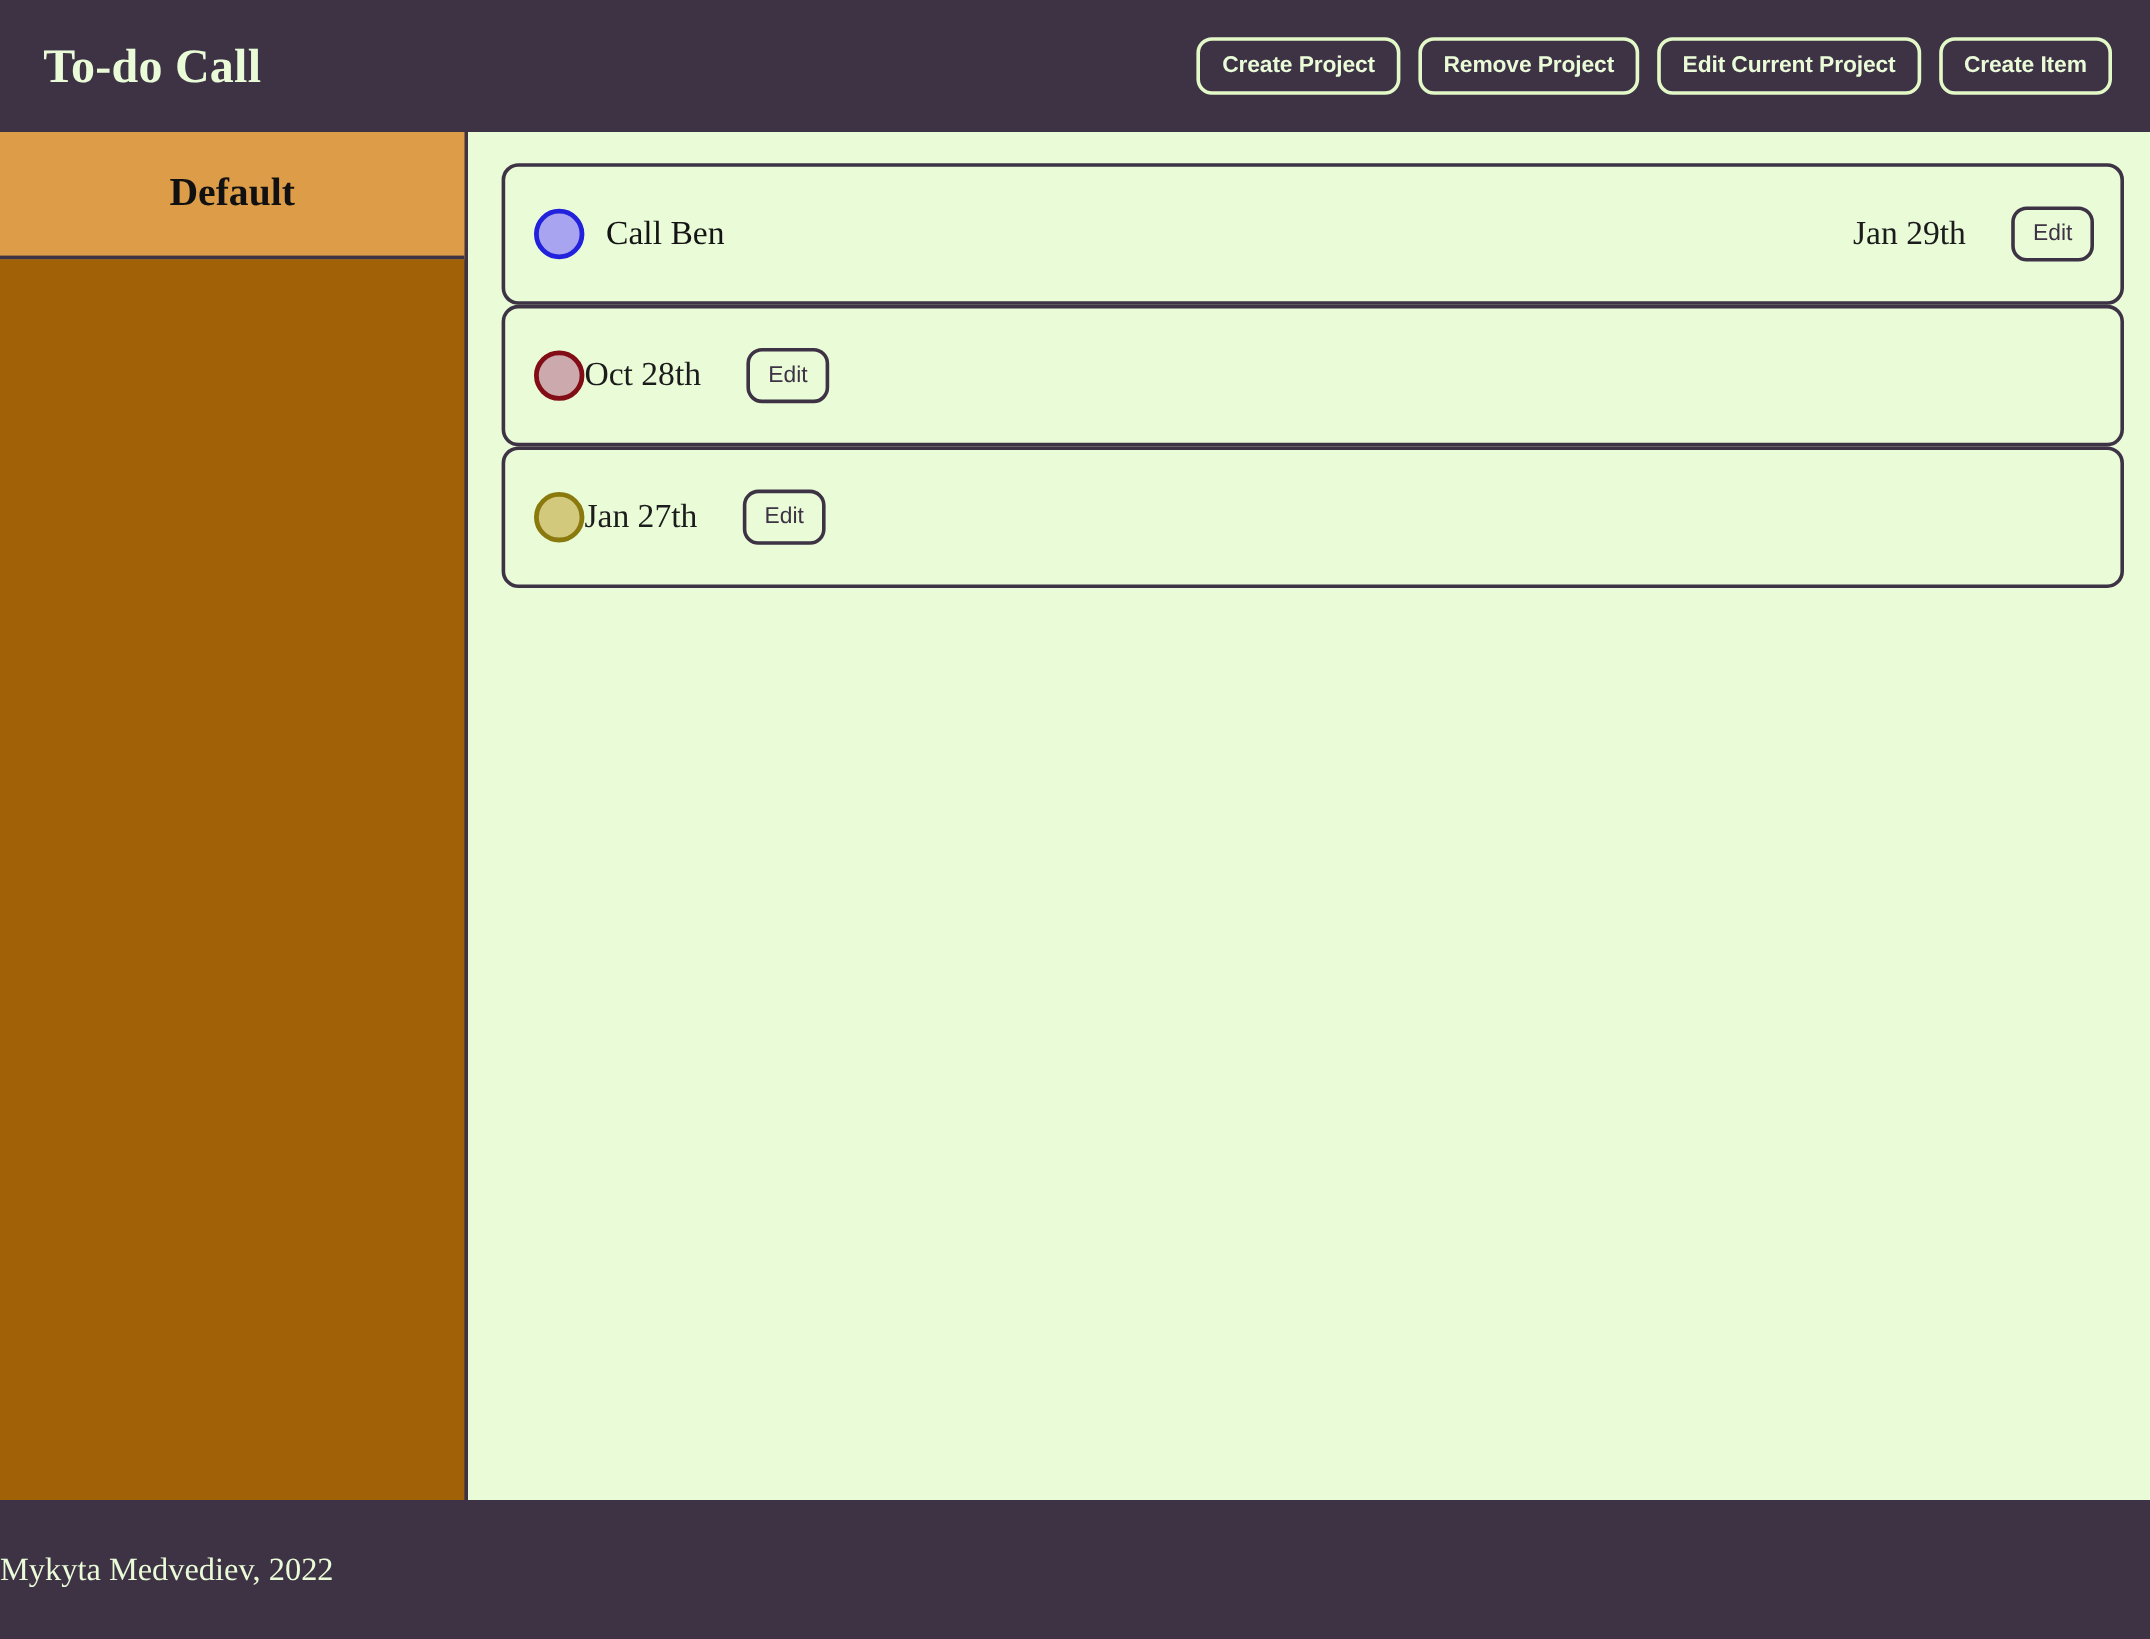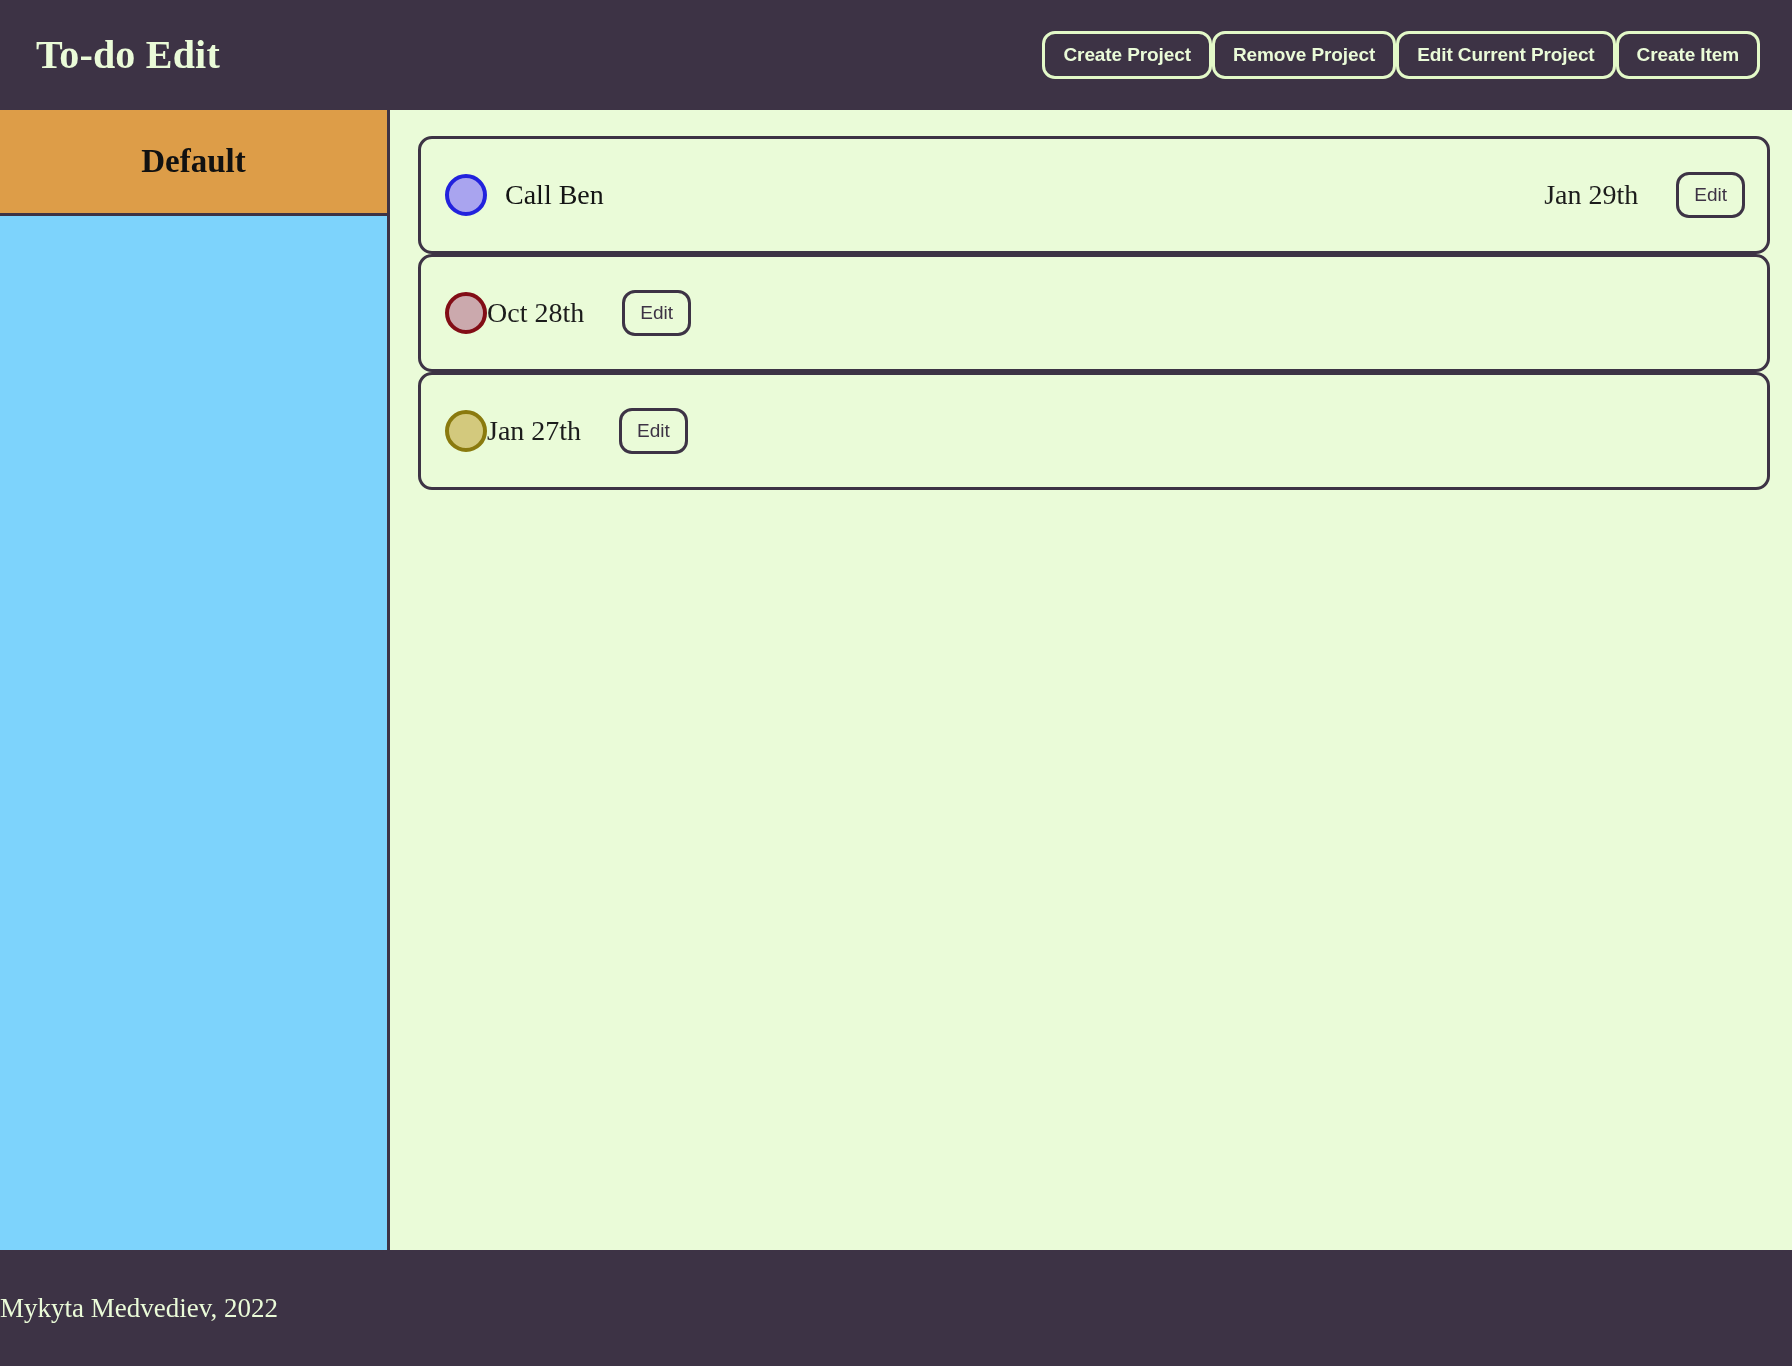--- a/index.html
+++ b/index.html
@@ -39,20 +39,21 @@
     font-weight: bold;
     font-size: 40px;
     color: #eafbd8;
     letter-spacing: 0.2px;
     line-height: 1;
   }
 
   .header-actions {
     display: flex;
     align-items: center;
+    gap: 15px;
   }
 
   .hdr-btn {
     font-family: "Liberation Sans", sans-serif;
     font-weight: bold;
     font-size: 19px;
     color: #eafbd8;
     background: transparent;
     border: 3px solid #e3f9c8;
     border-radius: 13px;
@@ -67,21 +68,21 @@
   .body {
     flex: 1 1 auto;
     display: flex;
     min-height: 0;
     background: #eafbd8;
   }
 
   .sidebar {
     flex: 0 0 390px;
     width: 390px;
-    background: #7dd3fc;
+    background: #a16207;
     border-right: 3px solid #3d3345;
     display: flex;
     flex-direction: column;
   }
 
   .project-item {
     height: 106px;
     background: #dd9d48;
     border-bottom: 3px solid #3d3345;
     display: flex;
@@ -181,21 +182,21 @@
     color: #eafbd8;
     line-height: 1;
   }
 </style>
 </head>
 <body>
 
 <div class="app">
 
   <div class="header">
-    <div class="app-title">To-do Edit</div>
+    <div class="app-title">To-do Call</div>
     <div class="header-actions">
       <button class="hdr-btn">Create Project</button>
       <button class="hdr-btn">Remove Project</button>
       <button class="hdr-btn">Edit Current Project</button>
       <button class="hdr-btn">Create Item</button>
     </div>
   </div>
 
   <div class="body">
 

